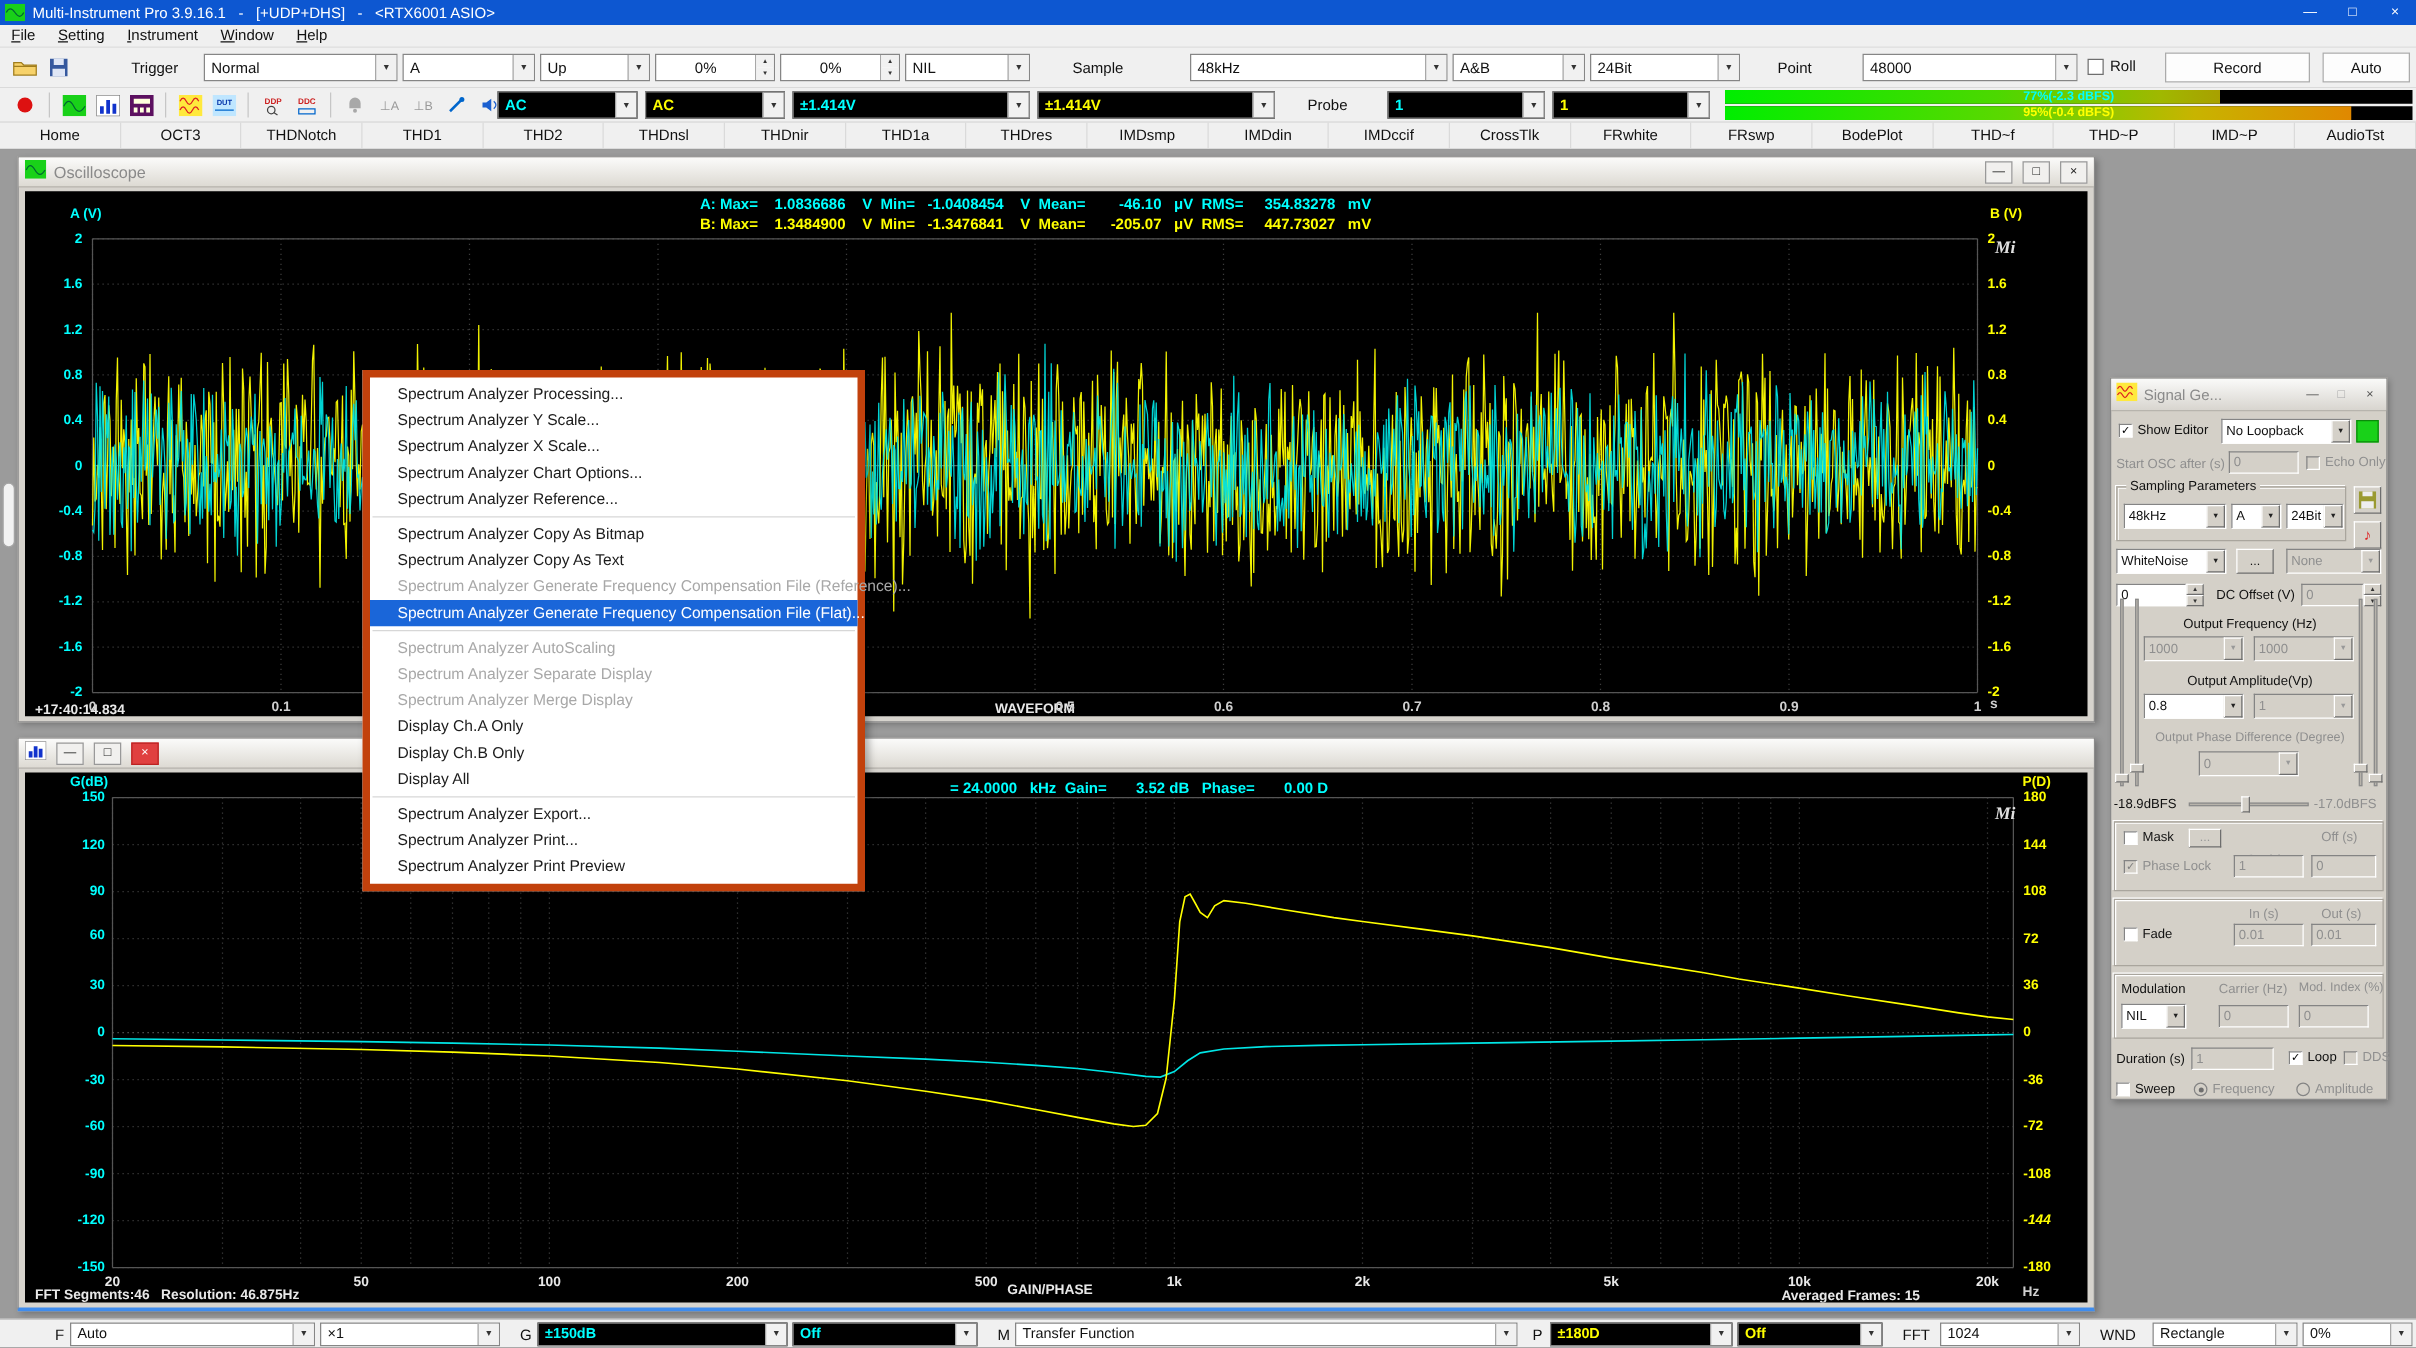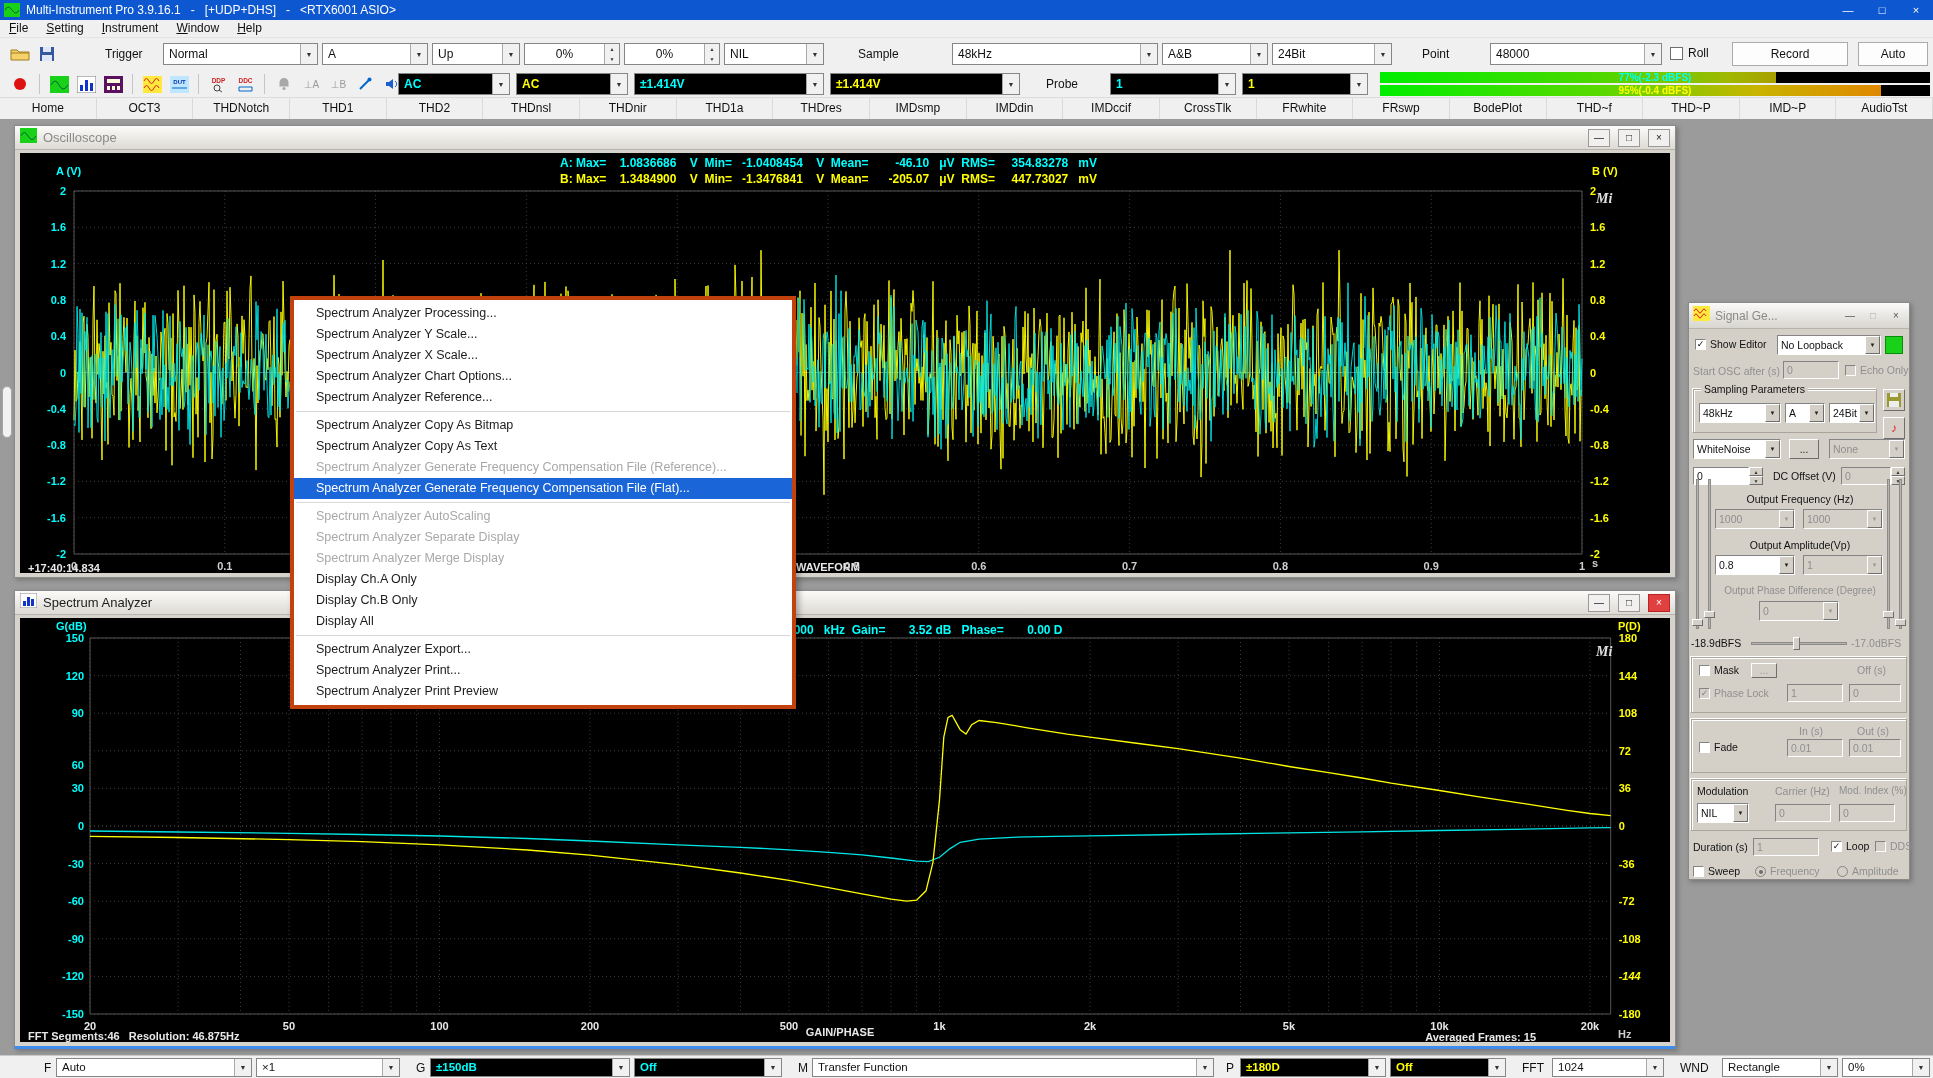--- a/index.html
+++ b/index.html
@@ -51,21 +51,21 @@
 .mbtn{width:22px;height:18px;background:#f1f0ee;border:1px solid #999;font-size:10px;display:flex;align-items:center;justify-content:center;color:#222;margin-left:2px}
 .mbtn.red{background:#e04040;border-color:#b22;color:#fff}
 .mcontent{position:absolute;left:5px;right:5px;top:27px;bottom:4px;background:#000}
 .chart{position:absolute;inset:0;overflow:hidden}
 .clab{position:absolute;font:bold 11px "Liberation Sans",sans-serif;white-space:pre}
 .clab.cy{color:#00ffff}.clab.ye{color:#ffff00}.clab.wh{color:#e8e8e8}.clab.gr{color:#cfcfcf}
 .r{transform:translate(-100%,-50%)}.l{transform:translate(0,-50%)}.c{transform:translate(-50%,0)}
 .stat{position:absolute;font:bold 12px "Liberation Sans",sans-serif;white-space:pre}
 .mi{position:absolute;font:bold italic 14px "Liberation Serif",serif;color:#e0e0e0}
 
-.ctxmenu{position:absolute;left:290px;top:296px;width:506px;background:#fff;border:4px solid #c2410c;box-shadow:3px 3px 6px rgba(0,0,0,.3);padding:3px 0;z-index:50}
+.ctxmenu{position:absolute;left:290px;top:296px;width:402px;background:#fff;border:6px solid #c2410c;box-shadow:3px 3px 6px rgba(0,0,0,.3);padding:3px 0;z-index:50}
 .mitem{height:21px;line-height:21px;font-size:12.5px;color:#1c1c1c;padding-left:22px;white-space:nowrap}
 .mitem.mdis{color:#a8a8a8}
 .mitem.msel{background:#1a66d9;color:#fff}
 .msep{height:7px;position:relative}
 .msep::after{content:"";position:absolute;left:2px;right:2px;top:3px;border-top:1px solid #d7d7d7}
 
 .siggen{position:absolute;left:1688px;top:302px;width:222px;height:578px;background:#d4d0c8;border:1px solid #8a8a8a;box-shadow:2px 2px 5px rgba(0,0,0,.25);z-index:5}
 .sg-title{height:26px;display:flex;align-items:center;gap:5px;padding:0 4px;background:linear-gradient(#fafaf9,#d8d5cf);border-bottom:1px solid #b7b4ad}
 .sg-ttext{flex:1;font-size:12px;color:#8a8a8a;white-space:nowrap;overflow:hidden}
 .sg-tb{width:18px;height:16px;display:flex;align-items:center;justify-content:center;font-size:10px;color:#555}
@@ -430,21 +430,20 @@
   </div>
 
   <div class="mwin spec" style="left:14px;top:590px;width:1662px;height:459px;border-bottom:3px solid #3f8ced">
     <div class="mtitle">
       <span><svg width="17" height="15">
             <rect width="17" height="15" fill="#fff" stroke="#888"></rect>
             <rect x="3" y="8" width="3" height="5" fill="#1133cc"></rect>
             <rect x="7" y="4" width="3" height="9" fill="#1133cc"></rect>
             <rect x="11" y="6" width="3" height="7" fill="#1133cc"></rect>
           </svg></span>
-      <span class="mt-text">Spectrum Analyzer</span>
       <span class="mbtn">—</span>
       <span class="mbtn">□</span>
       <span class="mbtn red">×</span>
     </div>
     <div class="mcontent">
       <div class="chart" id="spec-labels">
         <svg id="spec-svg" width="1650" height="429" style="position:absolute;left:0;top:0">
             <path d="M70.0 20V396M269.0 20V396M419.5 20V396M570.0 20V396M769.0 20V396M919.5 20V396M1070.0 20V396M1269.0 20V396M1419.5 20V396M1570.0 20V396M158.0 20V396M220.5 20V396M308.6 20V396M342.0 20V396M371.0 20V396M396.6 20V396M658.0 20V396M720.5 20V396M808.6 20V396M842.0 20V396M871.0 20V396M896.6 20V396M1158.0 20V396M1220.5 20V396M1308.6 20V396M1342.0 20V396M1371.0 20V396M1396.6 20V396M70 20.0H1590.6963425791125M70 57.6H1590.6963425791125M70 95.2H1590.6963425791125M70 132.8H1590.6963425791125M70 170.4H1590.6963425791125M70 245.6H1590.6963425791125M70 283.2H1590.6963425791125M70 320.8H1590.6963425791125M70 358.4H1590.6963425791125M70 396.0H1590.6963425791125" stroke="#3c3c3c" fill="none" stroke-width="1" stroke-dasharray="1 3"></path>
             <path d="M70 208H1590.6963425791125" stroke="#5f5f5f" fill="none" stroke-width="1" stroke-dasharray="1 3"></path>
             <path d="M70 20H1590.6963425791125M70 396H1590.6963425791125M70 20V396M1590.7 20V396" stroke="#555" fill="none" stroke-width="1"></path>
@@ -455,21 +454,21 @@
         <span class="clab cy" style="left:36px;top:2px">G(dB)</span>
         <span class="clab ye" style="left:1598px;top:2px">P(D)</span>
         <span class="mi" style="left:1576px;top:26px">Mi</span>
         <span class="clab wh c" style="left:820px;top:408px">GAIN/PHASE</span>
         <span class="clab wh" style="left:8px;top:412px">FFT Segments:46   Resolution: 46.875Hz</span>
         <span class="clab wh r" style="left:1516px;top:419px">Averaged Frames: 15</span>
         <span class="clab gr" style="left:1598px;top:410px">Hz</span>
       <span class="clab cy r" style="left: 64px; top: 20px;">150</span>
           <span class="clab cy r" style="left: 64px; top: 57.6px;">120</span>
           <span class="clab cy r" style="left: 64px; top: 95.2px;">90</span>
-          <span class="clab cy r" style="left: 64px; top: 147px;">60</span>
+          <span class="clab cy r" style="left: 64px; top: 130px;">60</span>
           <span class="clab cy r" style="left: 64px; top: 170.4px;">30</span>
           <span class="clab cy r" style="left: 64px; top: 208px;">0</span>
           <span class="clab cy r" style="left: 64px; top: 245.6px;">-30</span>
           <span class="clab cy r" style="left: 64px; top: 283.2px;">-60</span>
           <span class="clab cy r" style="left: 64px; top: 320.8px;">-90</span>
           <span class="clab cy r" style="left: 64px; top: 358.4px;">-120</span>
           <span class="clab cy r" style="left: 64px; top: 396px;">-150</span>
           <span class="clab ye l" style="left: 1598.7px; top: 20px;">180</span>
           <span class="clab ye l" style="left: 1598.7px; top: 57.6px;">144</span>
           <span class="clab ye l" style="left: 1598.7px; top: 95.2px;">108</span>

